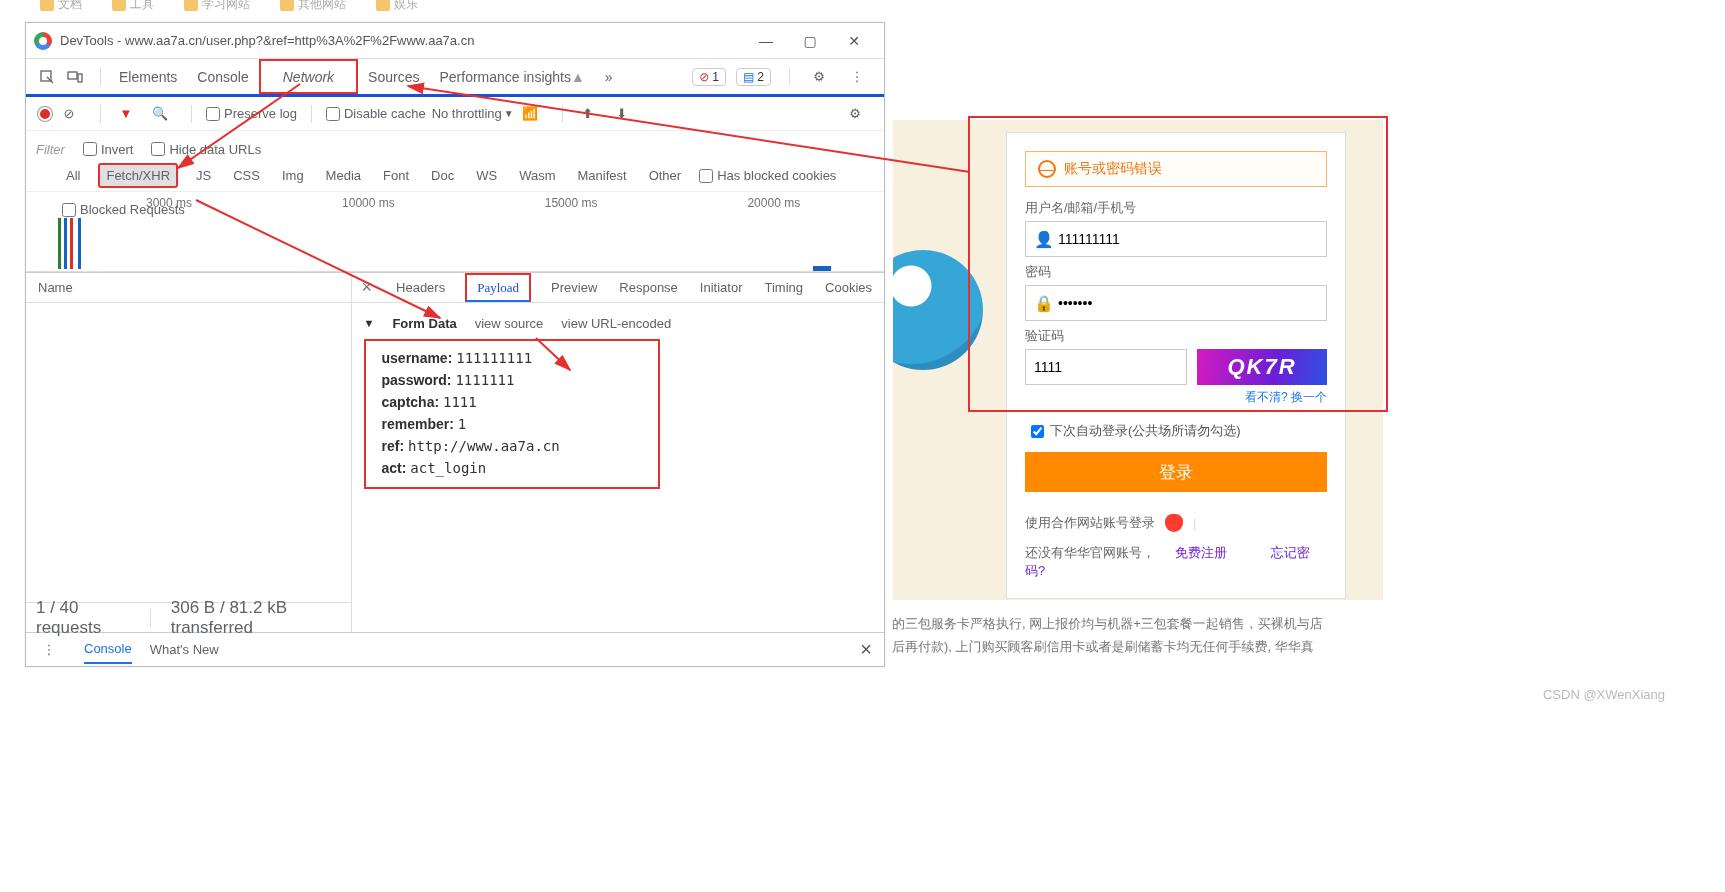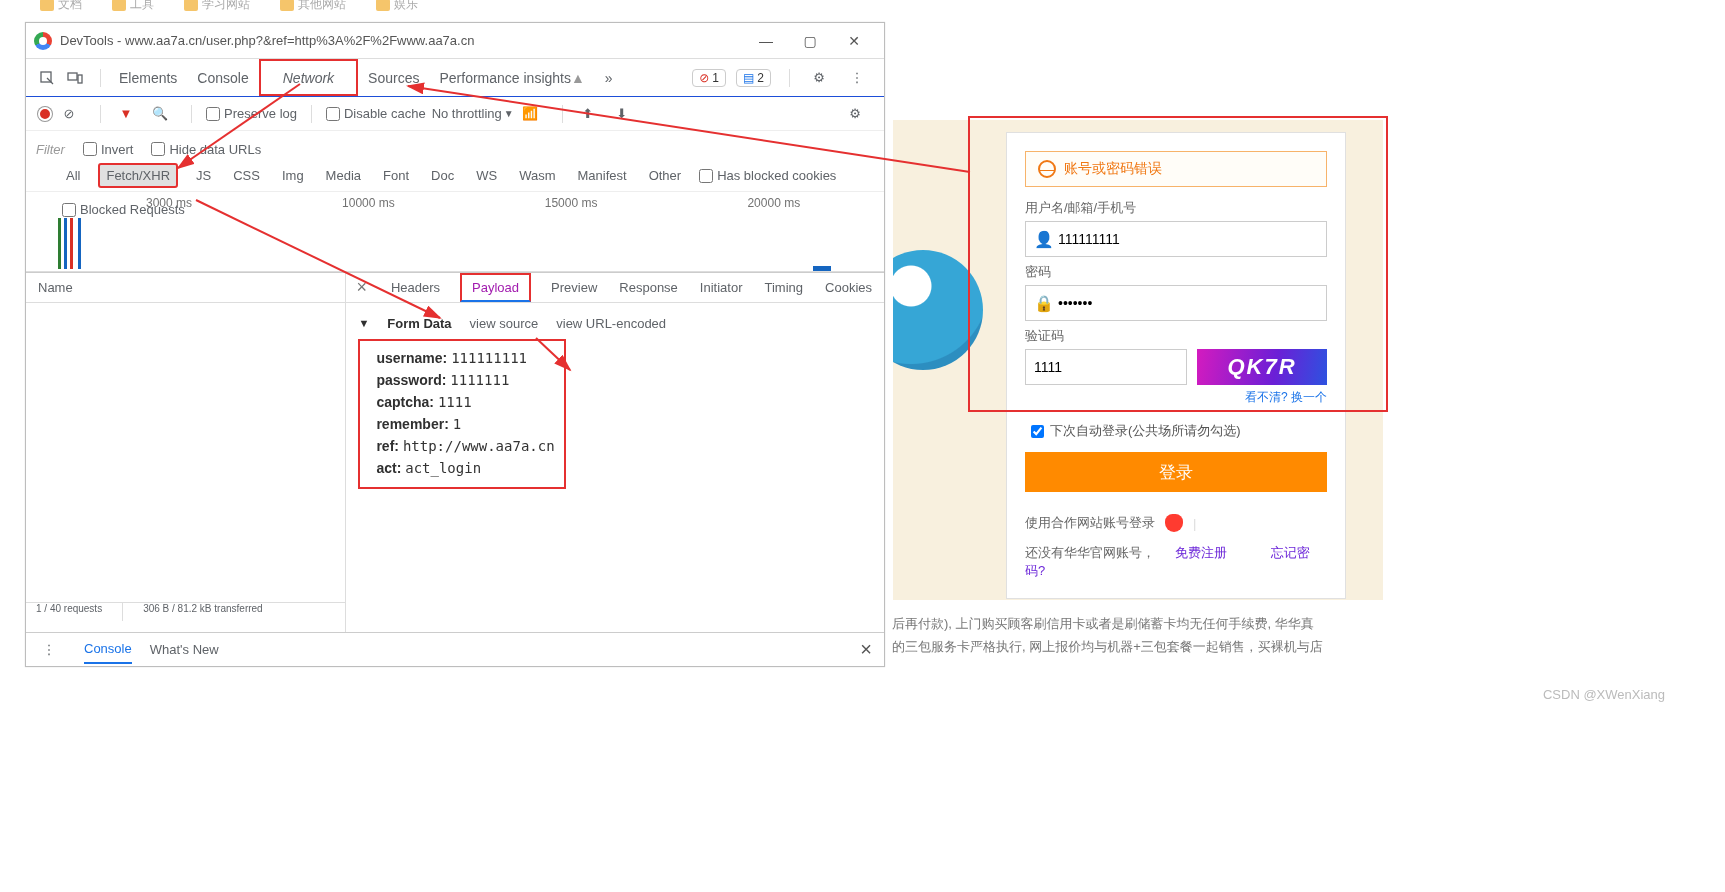--- a/index.html
+++ b/index.html
@@ -42,21 +42,21 @@
     background: conic-gradient(#ea4335 0 120deg,#4285f4 120deg 240deg,#34a853 240deg 360deg);
     margin-right:8px; position:relative;
   }
   .titlebar .chrome-logo::after{content:"";position:absolute;inset:5px;background:#fff;border-radius:50%;}
   .titlebar .title { flex:1; font-size:13px; color:#555; }
   .titlebar .winbtn { width:44px; text-align:center; color:#555; font-size:14px; cursor:pointer; }
   .tabs-row {
     display:flex; align-items:center;
     padding: 0 10px;
     height: 38px;
-    border-bottom: 1px solid #1d4ed8;
+    border-bottom: 3px solid #1d4ed8;
     position: relative;
   }
   .icon-btn { width:22px; height:22px; display:flex;align-items:center;justify-content:center; color:#5f6368; cursor:pointer; margin-right:6px;}
   .vsep { width:1px; height:18px; background:#ddd; margin:0 8px; }
   .tab { padding: 0 10px; color:#5f6368; font-size:14px; cursor:pointer; height:100%; display:flex; align-items:center; }
   .red-box { border:2px solid #e53030; }
   .badge-grp { margin-left:auto; display:flex; align-items:center; gap:10px; }
   .badge { display:flex; align-items:center; gap:3px; padding:1px 6px; border:1px solid #ccc; border-radius:4px; font-size:12px; }
   .badge .dot-err { color:#d93025; }
   .badge .dot-msg { color:#1a73e8; }
@@ -90,25 +90,25 @@
     overflow:hidden; font-size:12px; color:#727272;
   }
   .timeline .ticks { display:flex; justify-content:flex-start; gap: 150px; padding-left:110px;}
   .timeline .bars { position:absolute; left:32px; top:26px; bottom:2px; }
   .timeline .bars span{ position:absolute; width:3px; top:0; bottom:0; }
   .req-panels { display:flex; height:360px; border-top:1px solid #ccc;}
   .left-list { width:342px; border-right:1px solid #ddd; position:relative; }
   .left-list .hdr { height:30px; display:flex; align-items:center; padding:0 12px; border-bottom:1px solid #ddd; color:#5f6368;}
   .left-list .item { padding:6px 12px; display:flex; align-items:center; gap:8px; }
   .left-list .item .fico { width:14px;height:16px;border:1px solid #b5b5b5; border-radius:2px; }
-  .status-bar { position:absolute; bottom:0; left:0; right:0; height:30px; border-top:1px solid #ddd; display:flex; align-items:flex-start; padding:0 10px; color:#5f6368; gap:12px; font-size:10px;}
+  .status-bar { position:absolute; bottom:0; left:0; right:0; height:30px; border-top:1px solid #ddd; display:flex; align-items:center; padding:0 10px; color:#5f6368; gap:12px; font-size:17px;}
   .right-detail { flex:1; display:flex; flex-direction:column; position:relative;}
   .detail-tabs { height:30px; display:flex; align-items:center; gap:18px; padding:0 10px; border-bottom:1px solid #ddd; color:#5f6368; }
   .detail-tabs .dtab { cursor:pointer; height:100%; display:flex; align-items:center; padding:0 2px;}
-  .detail-tabs .dtab.active { color:#a21caf; border-bottom:2px solid #1a73e8; }
+  .detail-tabs .dtab.active { color:#1d4ed8; border-bottom:2px solid #1a73e8;font-family:Liberation Serif, serif; }
   .detail-tabs .xbtn { font-size:18px; color:#777; cursor:pointer; padding-right:4px;}
   .form-data { padding:8px 12px; flex:1; overflow:auto; color:#303030;}
   .form-data .fd-head { display:flex; align-items:center; gap:18px; height:24px;}
   .form-data .fd-head .fd-title { font-weight:bold; }
   .form-data .fd-head .fd-sub { color:#5f6368; cursor:pointer;}
   .kvlist { padding:6px 6px 8px 16px; margin-top:4px; }
   .kvlist .kv { padding:3px 0; font-size:14px;}
   .kvlist .kv .k { font-weight:600; }
   .kvlist .kv .v { font-family: Consolas, monospace; color:#333; }
   .drawer {
@@ -346,21 +346,21 @@
         <span class="dtab">Timing</span>
         <span class="dtab">Cookies</span>
       </div>
       <div class="form-data">
         <div class="fd-head">
           <span style="font-size:11px;">▼</span>
           <span class="fd-title">Form Data</span>
           <span class="fd-sub">view source</span>
           <span class="fd-sub">view URL-encoded</span>
         </div>
-        <div class="kvlist red-box" style="width:208px;">
+        <div class="kvlist red-box" style="width:296px;">
           <div class="kv"><span class="k">username:</span> <span class="v">111111111</span></div>
           <div class="kv"><span class="k">password:</span> <span class="v">1111111</span></div>
           <div class="kv"><span class="k">captcha:</span> <span class="v">1111</span></div>
           <div class="kv"><span class="k">remember:</span> <span class="v">1</span></div>
           <div class="kv"><span class="k">ref:</span> <span class="v">http://www.aa7a.cn</span></div>
           <div class="kv"><span class="k">act:</span> <span class="v">act_login</span></div>
         </div>
       </div>
     </div>
   </div>
@@ -415,22 +415,22 @@
   </div>
   <div class="reg-line">
     <span>还没有华华官网账号，</span><a href="#">免费注册</a>
     <a href="#">忘记密码?</a>
   </div>
 </div>
 
 <div class="annot-outer" style="left:968px; top:116px; width:420px; height:296px;"></div>
 
 <div class="footer-text">
+  <div>的三包服务卡严格执行, 网上报价均与机器+三包套餐一起销售，买裸机与店</div>
   <div>后再付款), 上门购买顾客刷信用卡或者是刷储蓄卡均无任何手续费, 华华真</div>
-  <div>的三包服务卡严格执行, 网上报价均与机器+三包套餐一起销售，买裸机与店</div>
 </div>
 <div class="watermark">CSDN @XWenXiang</div>
 
 <svg class="arrow-svg" style="left:0;top:0;width:1400px;height:700px;">
   <defs>
       <marker id="ah" markerWidth="10" markerHeight="10" refX="8" refY="3" orient="auto">
     <path d="M0,0 L9,3 L0,6 Z" fill="#e53030"></path>
       </marker>
     </defs>
   <line x1="300" y1="84" x2="178" y2="168" stroke="#e53030" stroke-width="2" marker-end="url(#ah)"></line>

